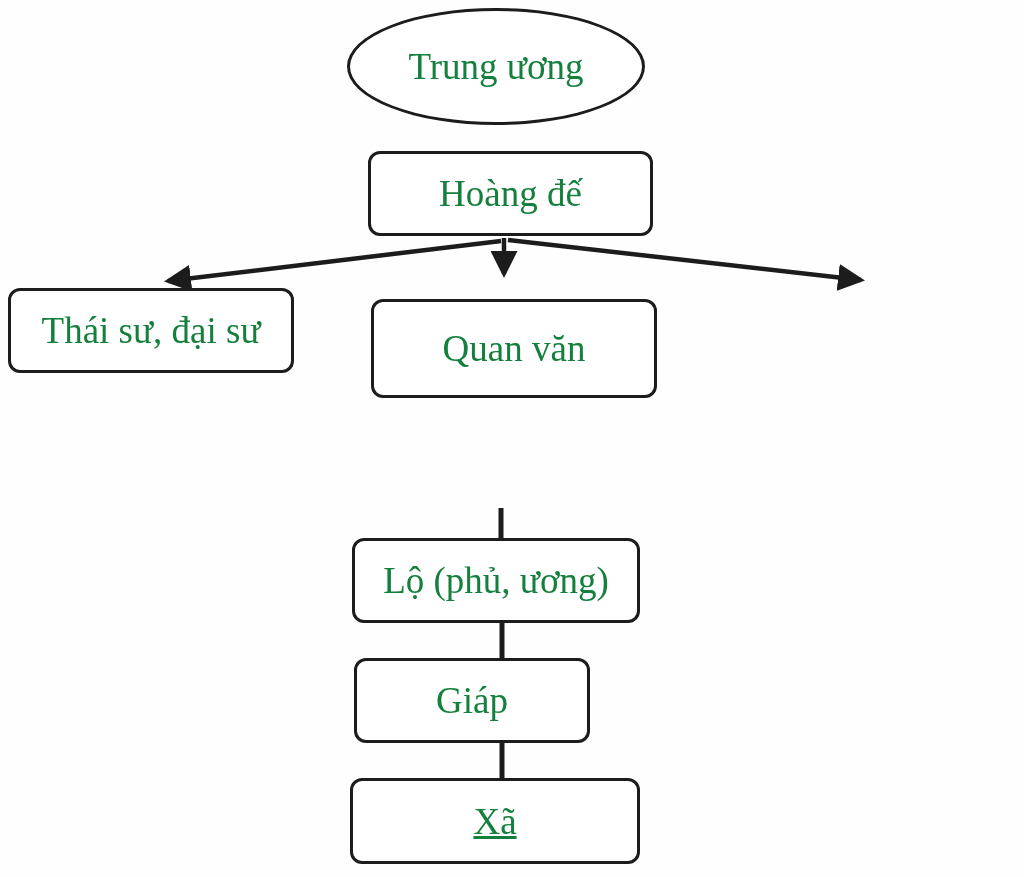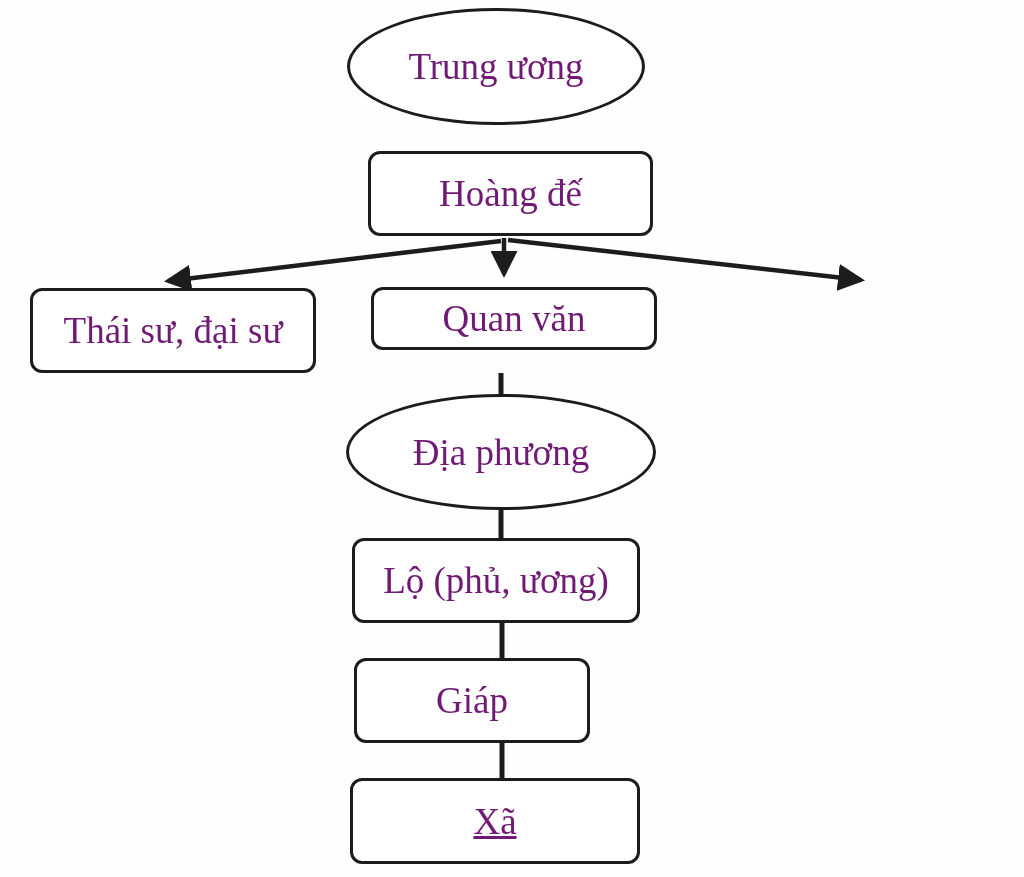--- a/index.html
+++ b/index.html
@@ -25,21 +25,21 @@
     height: 877px;
   }
   .node {
     position: absolute;
     box-sizing: border-box;
     background: #ffffff;
     border: 3px solid #1c1c1c;
     display: flex;
     align-items: center;
     justify-content: center;
-    color: #701a75;
+    color: #15803d;
     font-size: 37px;
     line-height: 1;
     white-space: nowrap;
     text-align: center;
   }
   .rect {
     border-radius: 12px;
     text-align: center;
   }
   .ellipse {
@@ -70,32 +70,29 @@
   </svg>
 
   <div class="node ellipse" style="left:347px; top:8px; width:298px; height:117px;">
     <span>Trung ương</span>
   </div>
 
   <div class="node rect" style="left:368px; top:151px; width:285px; height:85px;">
     <span>Hoàng đế</span>
   </div>
 
-  <div class="node rect" style="left:8px; top:288px; width:286px; height:85px;margin-left:22px;">
+  <div class="node rect" style="left:8px; top:288px; width:286px; height:85px;">
     <span>Thái sư, đại sư</span>
   </div>
 
-  <div class="node rect" style="left:371px; top:287px; width:286px; height:63px;">
+  <div class="node rect" style="left:371px; top:299px; width:286px; height:99px;">
     <span>Quan văn</span>
   </div>
 
 
-  <div class="node ellipse" style="left:346px; top:394px; width:310px; height:116px;">
-    <span>Địa phương</span>
-  </div>
 
   <div class="node rect" style="left:352px; top:538px; width:288px; height:85px;">
     <span>Lộ (phủ, ương)</span>
   </div>
 
   <div class="node rect" style="left:354px; top:658px; width:236px; height:85px;">
     <span>Giáp</span>
   </div>
 
   <div class="node rect" style="left:350px; top:778px; width:290px; height:86px;text-decoration:underline;">

